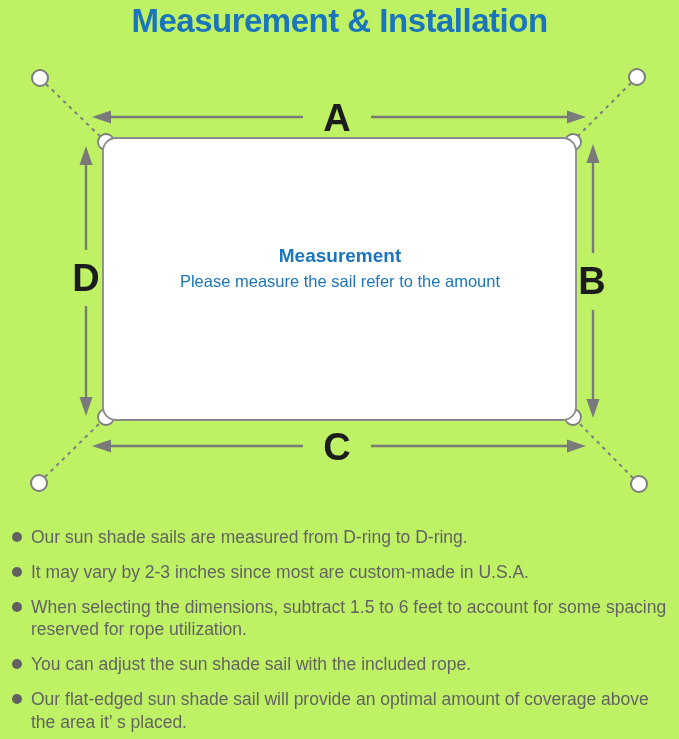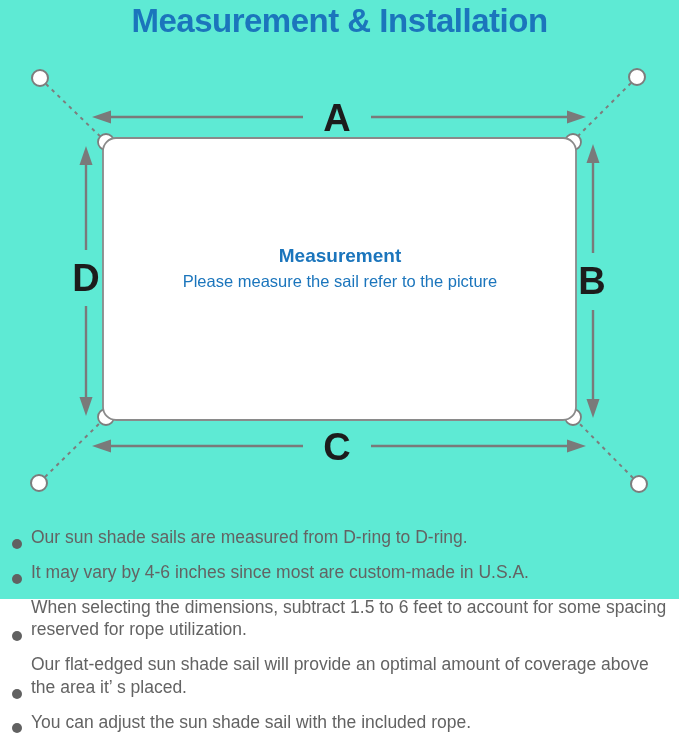--- a/index.html
+++ b/index.html
@@ -4,22 +4,22 @@
 <style>
   * { margin: 0; padding: 0; box-sizing: border-box; }
   html, body { background: #ffffff; }
   body {
     width: 679px; height: 739px;
     font-family: "Liberation Sans", sans-serif;
     overflow: hidden;
   }
   .page {
     position: relative;
-    width: 679px; height: 599px;
-    background: #5eead4;
+    width: 679px; height: 739px;
+    background: #bef264;
   }
   .page-title {
     position: absolute;
     top: 2px; left: 0; width: 100%;
     text-align: center;
     font-size: 33px;
     font-weight: 700;
     color: #1b75bc;
     letter-spacing: -0.5px;
   }
@@ -59,21 +59,21 @@
     color: #1b75bc;
   }
   .notes {
     position: absolute;
     top: 526px; left: 0;
     width: 679px;
     padding: 0 6px 0 12px;
   }
   .note {
     display: flex;
-    align-items: flex-end;
+    align-items: flex-start;
     margin-bottom: 12px;
   }
   .dot {
     flex-shrink: 0;
     width: 10px; height: 10px;
     border-radius: 50%;
     background: #616161;
     margin: 6px 9px 0 0;
   }
   .note-text {
@@ -144,40 +144,40 @@
       </g>
     </svg>
 
     <div class="dim-label a">A</div>
     <div class="dim-label b">B</div>
     <div class="dim-label c">C</div>
     <div class="dim-label d">D</div>
 
     <div class="center-text">
       <div class="center-title">Measurement</div>
-      <div class="center-subtitle">Please measure the sail refer to the picture</div>
+      <div class="center-subtitle">Please measure the sail refer to the amount</div>
     </div>
   </div>
 
   <div class="notes">
     <div class="note">
       <span class="dot"></span>
       <span class="note-text">Our sun shade sails are measured from D-ring to D-ring.</span>
     </div>
     <div class="note">
       <span class="dot"></span>
-      <span class="note-text">It may vary by 4-6 inches since most are custom-made in U.S.A.</span>
+      <span class="note-text">It may vary by 2-3 inches since most are custom-made in U.S.A.</span>
     </div>
     <div class="note">
       <span class="dot"></span>
       <span class="note-text">When selecting the dimensions, subtract 1.5 to 6 feet to account for some spacing reserved for rope utilization.</span>
     </div>
     <div class="note">
       <span class="dot"></span>
-      <span class="note-text">Our flat-edged sun shade sail will provide an optimal amount of coverage above the area it’ s placed.</span>
+      <span class="note-text">You can adjust the sun shade sail with the included rope.</span>
     </div>
     <div class="note">
       <span class="dot"></span>
-      <span class="note-text">You can adjust the sun shade sail with the included rope.</span>
+      <span class="note-text">Our flat-edged sun shade sail will provide an optimal amount of coverage above the area it’ s placed.</span>
     </div>
   </div>
 
 </div>
 
 </body></html>

